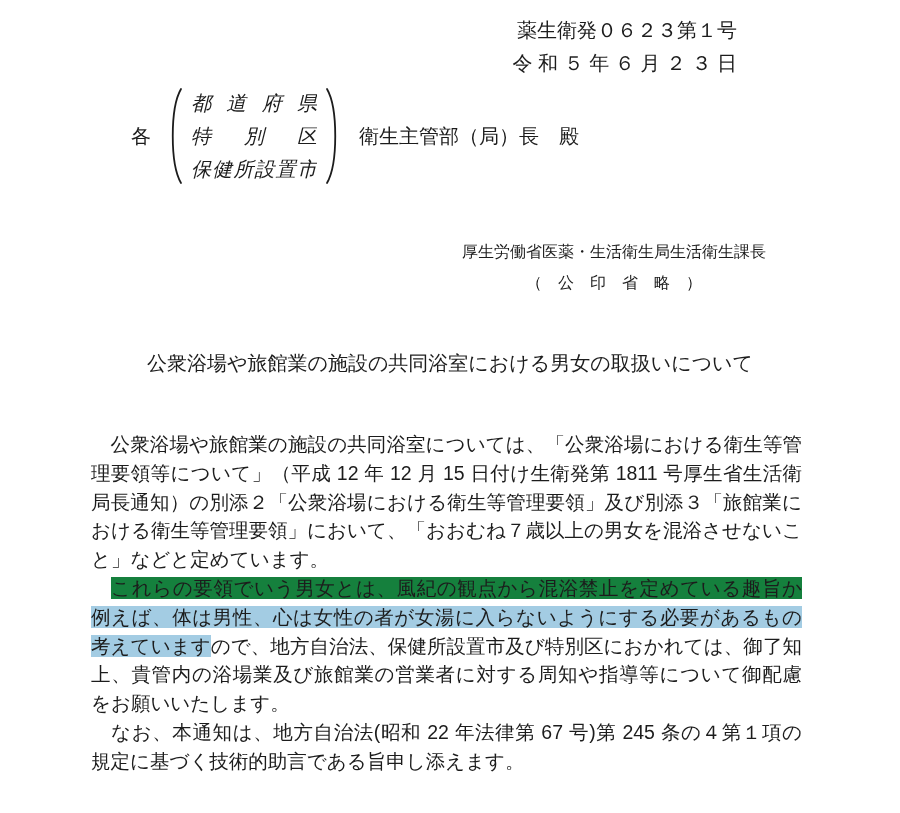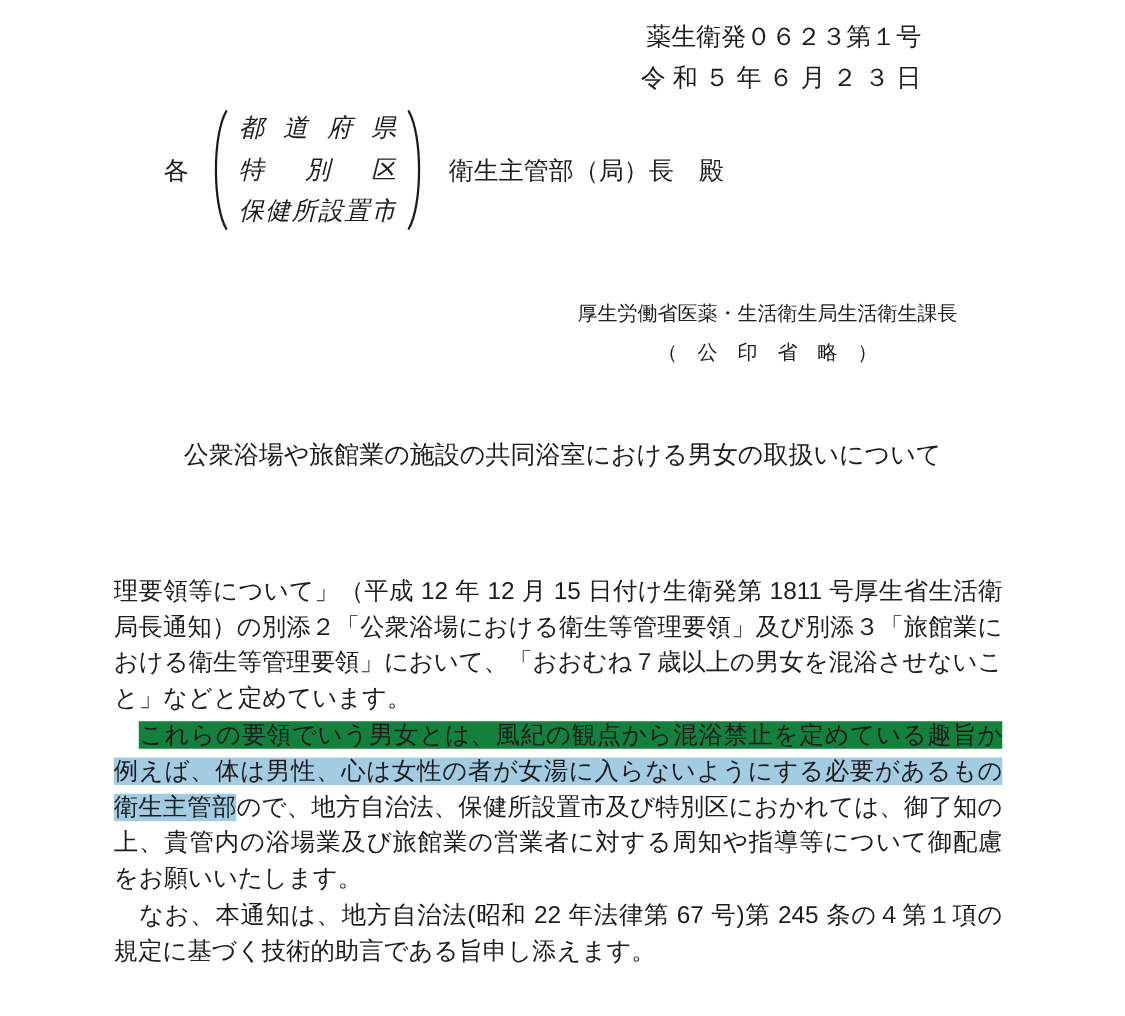--- a/index.html
+++ b/index.html
@@ -138,27 +138,27 @@
   </div>
 
   <div class="sender">
     <div>厚生労働省医薬・生活衛生局生活衛生課長</div>
     <div>（　公　印　省　略　）</div>
   </div>
 
   <div class="subject">公衆浴場や旅館業の施設の共同浴室における男女の取扱いについて</div>
 
   <div class="body-text">
-      <div class="bline"><span>　</span></div>
+      <div class="bline"><span>　</span><span>公衆浴場や旅館業の施設の共同浴室については、「公衆浴場における衛生等管</span></div>
       <div class="bline"><span>理要領等について」（平成 12 年 12 月 15 日付け生衛発第 1811 号厚生省生活衛生</span></div>
       <div class="bline"><span>局長通知）の別添２「公衆浴場における衛生等管理要領」及び別添３「旅館業に</span></div>
       <div class="bline"><span>おける衛生等管理要領」において、「おおむね７歳以上の男女を混浴させないこ</span></div>
       <div class="bline end"><span>と」などと定めています。</span></div>
       <div class="bline"><span>　</span><span class="hl" style="background: #15803d;">これらの要領でいう男女とは、風紀の観点から混浴禁止を定めている趣旨か</span></div>
       <div class="bline"><span class="hl" style="background: rgb(163, 204, 227);">例えば、体は男性、心は女性の者が女湯に入らないようにする必要があるものと</span></div>
-      <div class="bline"><span class="hl" style="background: rgb(163, 204, 227);">衛生主管部</span><span>ので、地方自治法、保健所設置市及び特別区におかれては、御了知の</span></div>
+      <div class="bline"><span class="hl" style="background: rgb(163, 204, 227);">考えています</span><span>ので、地方自治法、保健所設置市及び特別区におかれては、御了知の</span></div>
       <div class="bline"><span>上、貴管内の浴場業及び旅館業の営業者に対する周知や指導等について御配慮</span></div>
       <div class="bline end"><span>をお願いいたします。</span></div>
       <div class="bline"><span>　</span><span>なお、本通知は、地方自治法(昭和 22 年法律第 67 号)第 245 条の４第１項の</span></div>
       <div class="bline end"><span>規定に基づく技術的助言である旨申し添えます。</span></div>
     </div>
 
 </div>
 
 </body></html>

